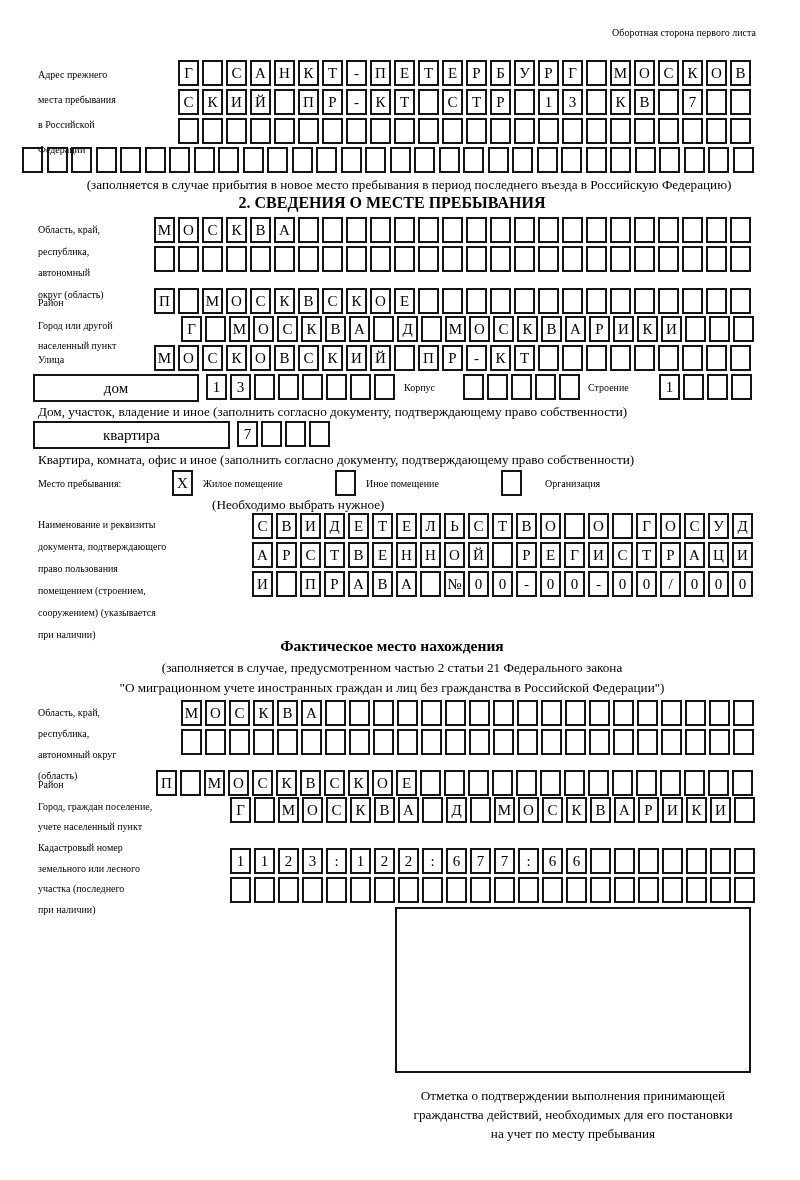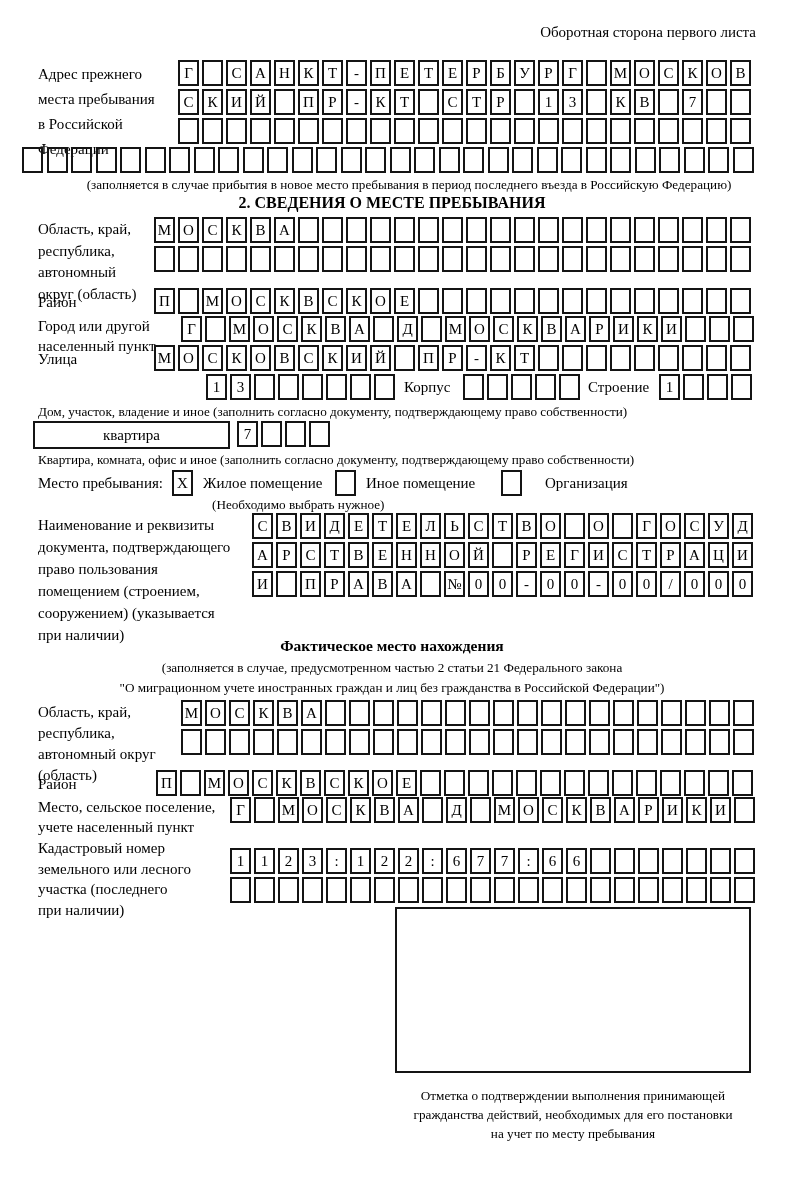--- a/index.html
+++ b/index.html
@@ -4,21 +4,21 @@
 <style>
   html,body{margin:0;padding:0;background:#ffffff;}
   .page{position:relative;width:800px;height:1180px;background:#ffffff;
         font-family:"Liberation Serif","DejaVu Serif",serif;color:#000;overflow:hidden;}
   .grid-row{position:absolute;white-space:nowrap;}
   .cell{display:inline-block;box-sizing:border-box;width:21px;height:26px;
         border:2px solid #141414;margin-right:3px;text-align:center;
         font-size:15px;line-height:22px;vertical-align:top;}
   .row-wide .cell{margin-right:3.5px;}
   .abs{position:absolute;}
-  .lbl{position:absolute;font-size:15px;line-height:25px;}
+  .lbl{position:absolute;font-size:10px;line-height:25px;}
   .cap{position:absolute;font-size:13.2px;}
   .center{left:0;width:784px;text-align:center;}
   .ttl{position:absolute;font-weight:bold;font-size:16px;}
   .lblbox{position:absolute;box-sizing:border-box;height:28px;border:2px solid #141414;
           text-align:center;font-size:15px;line-height:24px;}
   .stamp-box{position:absolute;box-sizing:border-box;border:2px solid #141414;background:#fff;}
   .lines div{white-space:nowrap;}
 </style>
 </head>
 <body>
@@ -55,20 +55,21 @@
 
   <div class="lbl lines" style="left:38px;top:316px;line-height:20px;">
       <div>Город или другой</div>
       <div>населенный пункт</div>
     </div>
   <div class="grid-row" style="left:181px;top:316px;"><span class="cell">Г</span><span class="cell"></span><span class="cell">М</span><span class="cell">О</span><span class="cell">С</span><span class="cell">К</span><span class="cell">В</span><span class="cell">А</span><span class="cell"></span><span class="cell">Д</span><span class="cell"></span><span class="cell">М</span><span class="cell">О</span><span class="cell">С</span><span class="cell">К</span><span class="cell">В</span><span class="cell">А</span><span class="cell">Р</span><span class="cell">И</span><span class="cell">К</span><span class="cell">И</span><span class="cell"></span><span class="cell"></span><span class="cell"></span></div>
 
   <div class="lbl" style="left:38px;top:347px;">Улица</div>
   <div class="grid-row" style="left:154px;top:345px;"><span class="cell">М</span><span class="cell">О</span><span class="cell">С</span><span class="cell">К</span><span class="cell">О</span><span class="cell">В</span><span class="cell">С</span><span class="cell">К</span><span class="cell">И</span><span class="cell">Й</span><span class="cell"></span><span class="cell">П</span><span class="cell">Р</span><span class="cell">-</span><span class="cell">К</span><span class="cell">Т</span><span class="cell"></span><span class="cell"></span><span class="cell"></span><span class="cell"></span><span class="cell"></span><span class="cell"></span><span class="cell"></span><span class="cell"></span><span class="cell"></span></div>
 
+  <div class="lblbox" style="left:33px;top:374px;width:166px;">дом</div>
   <div class="grid-row" style="left:206px;top:374px;"><span class="cell">1</span><span class="cell">3</span><span class="cell"></span><span class="cell"></span><span class="cell"></span><span class="cell"></span><span class="cell"></span><span class="cell"></span></div>
   <div class="lbl" style="left:404px;top:375px;">Корпус</div>
   <div class="grid-row" style="left:463px;top:374px;"><span class="cell"></span><span class="cell"></span><span class="cell"></span><span class="cell"></span><span class="cell"></span></div>
   <div class="lbl" style="left:588px;top:375px;">Строение</div>
   <div class="grid-row" style="left:659px;top:374px;"><span class="cell">1</span><span class="cell"></span><span class="cell"></span><span class="cell"></span></div>
   <div class="cap" style="left:38px;top:404px;">Дом, участок, владение и иное (заполнить согласно документу, подтверждающему право собственности)</div>
 
   <div class="lblbox" style="left:33px;top:421px;width:197px;">квартира</div>
   <div class="grid-row" style="left:237px;top:421px;"><span class="cell">7</span><span class="cell"></span><span class="cell"></span><span class="cell"></span></div>
   <div class="cap" style="left:38px;top:452px;">Квартира, комната, офис и иное (заполнить согласно документу, подтверждающему право собственности)</div>
@@ -104,21 +105,21 @@
       <div>автономный округ</div>
       <div>(область)</div>
     </div>
   <div class="grid-row" style="left:181px;top:700px;"><span class="cell">М</span><span class="cell">О</span><span class="cell">С</span><span class="cell">К</span><span class="cell">В</span><span class="cell">А</span><span class="cell"></span><span class="cell"></span><span class="cell"></span><span class="cell"></span><span class="cell"></span><span class="cell"></span><span class="cell"></span><span class="cell"></span><span class="cell"></span><span class="cell"></span><span class="cell"></span><span class="cell"></span><span class="cell"></span><span class="cell"></span><span class="cell"></span><span class="cell"></span><span class="cell"></span><span class="cell"></span></div>
   <div class="grid-row" style="left:181px;top:729px;"><span class="cell"></span><span class="cell"></span><span class="cell"></span><span class="cell"></span><span class="cell"></span><span class="cell"></span><span class="cell"></span><span class="cell"></span><span class="cell"></span><span class="cell"></span><span class="cell"></span><span class="cell"></span><span class="cell"></span><span class="cell"></span><span class="cell"></span><span class="cell"></span><span class="cell"></span><span class="cell"></span><span class="cell"></span><span class="cell"></span><span class="cell"></span><span class="cell"></span><span class="cell"></span><span class="cell"></span></div>
 
   <div class="lbl" style="left:38px;top:772px;">Район</div>
   <div class="grid-row" style="left:156px;top:770px;"><span class="cell">П</span><span class="cell"></span><span class="cell">М</span><span class="cell">О</span><span class="cell">С</span><span class="cell">К</span><span class="cell">В</span><span class="cell">С</span><span class="cell">К</span><span class="cell">О</span><span class="cell">Е</span><span class="cell"></span><span class="cell"></span><span class="cell"></span><span class="cell"></span><span class="cell"></span><span class="cell"></span><span class="cell"></span><span class="cell"></span><span class="cell"></span><span class="cell"></span><span class="cell"></span><span class="cell"></span><span class="cell"></span><span class="cell"></span></div>
 
   <div class="lbl lines" style="left:38px;top:797px;line-height:20px;">
-      <div>Место, сельское поселение,</div>
+      <div>Город, граждан поселение,</div>
       <div>учете населенный пункт</div>
     </div>
   <div class="grid-row" style="left:230px;top:797px;"><span class="cell">Г</span><span class="cell"></span><span class="cell">М</span><span class="cell">О</span><span class="cell">С</span><span class="cell">К</span><span class="cell">В</span><span class="cell">А</span><span class="cell"></span><span class="cell">Д</span><span class="cell"></span><span class="cell">М</span><span class="cell">О</span><span class="cell">С</span><span class="cell">К</span><span class="cell">В</span><span class="cell">А</span><span class="cell">Р</span><span class="cell">И</span><span class="cell">К</span><span class="cell">И</span><span class="cell"></span></div>
 
   <div class="lbl lines" style="left:38px;top:838px;line-height:20.5px;">
       <div>Кадастровый номер</div>
       <div>земельного или лесного</div>
       <div>участка (последнего</div>
       <div>при наличии)</div>
     </div>

